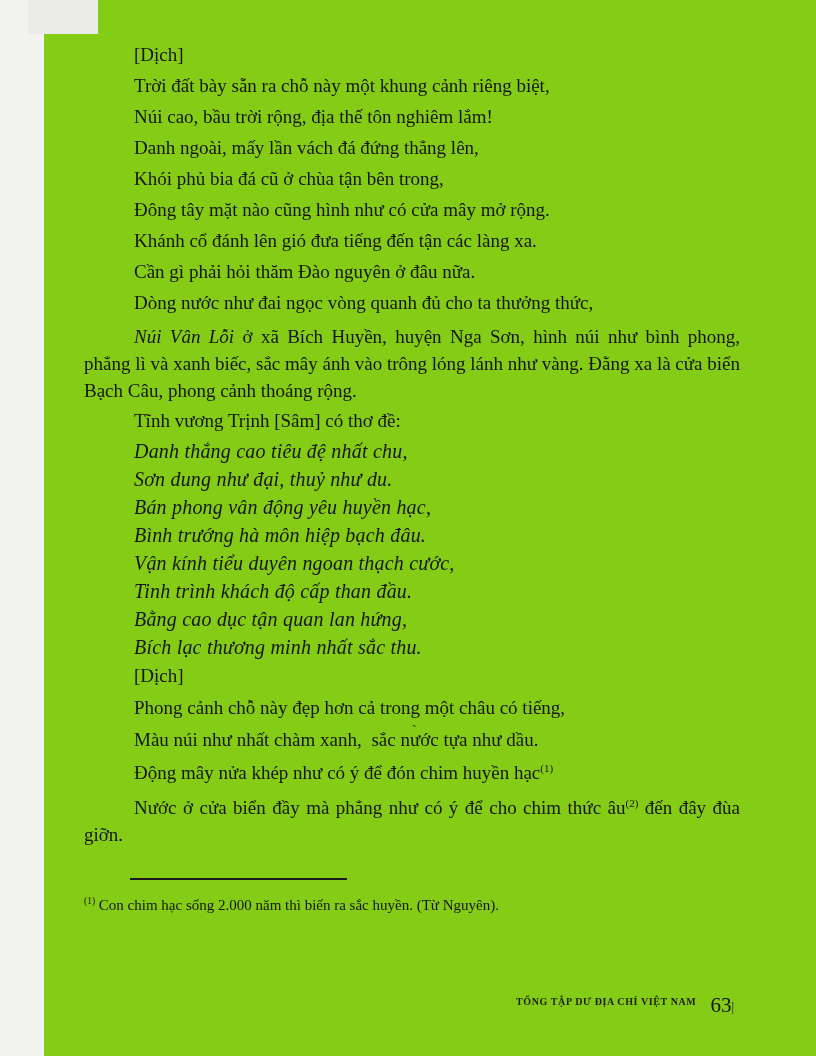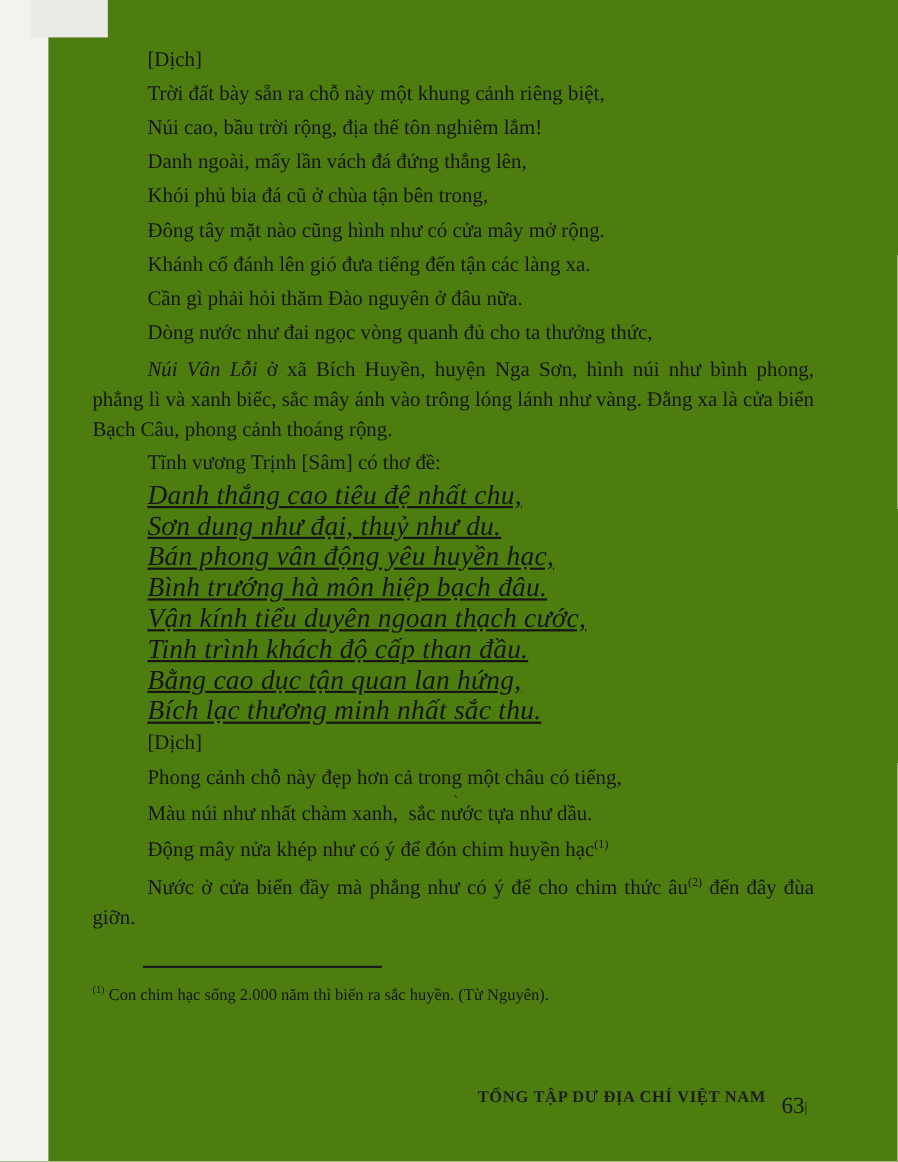--- a/index.html
+++ b/index.html
@@ -1,20 +1,20 @@
 <!DOCTYPE html>
 <html lang="vi"><head>
 <meta charset="utf-8">
 <style>
   html,body { margin:0; padding:0; background:#e8e8e8; }
   .page {
     position:relative;
     width:816px; height:1056px;
     margin:0 auto;
-    background:#4d7c0f;
+    background:#84cc16;
     color:#161616;
     font-family:"Liberation Serif","DejaVu Serif",serif;
     overflow:hidden;
   }
   
   .edge-strip {
     position:absolute; left:0; top:0; bottom:0; width:44px;
     background:#f2f2ee;
   }
   .corner-patch {
@@ -27,24 +27,23 @@
   .vline  { font-size:19px; line-height:22px; margin:0 0 9px 0; }
   .vline2 { font-size:19px; line-height:22px; margin:0 0 10px 0; }
   .ind    { text-indent:50px; }
   .para {
     font-size:19px; line-height:27px; margin:4px 0 6px 0;
     text-align:justify; text-indent:50px;
   }
   .it { font-style:italic; }
   .poem { margin:0 0 2px 0; }
   .pline {
-    font-size:25px; font-style:italic;
+    font-size:20px; font-style:italic;
     line-height:20px; margin:0 0 8px 0; text-indent:50px;
     letter-spacing:0.2px;
-    text-decoration:underline;
   }
   .lastpara {
     font-size:19px; line-height:27px; margin:0;
     text-align:justify; text-indent:50px;
   }
   sup.ref { font-size:11px; line-height:0; vertical-align:super; letter-spacing:0; }
   .stray {
     display:inline-block; width:5px; position:relative; top:-11px;
     font-size:15px; color:#1a1a1a;
   }
@@ -53,21 +52,21 @@
     border-top:2.5px solid #1c1c1c;
     margin:30px 0 16px 46px;
   }
   .fn { font-size:15px; line-height:19px; margin:0 0 6px 0; }
   sup.fnm { font-size:9.5px; line-height:0; vertical-align:super; }
   .footer {
     position:absolute; right:82px; bottom:40px;
     display:flex; align-items:flex-end; gap:14px;
   }
   .runtitle {
-    font-size:15px; font-weight:bold; letter-spacing:0.6px;
+    font-size:10px; font-weight:bold; letter-spacing:0.6px;
     margin-bottom:9px; color:#1d1d1d; white-space:nowrap;margin-left:14px;
   }
   .pagenum-block { display:flex; align-items:center; line-height:1; }
   .pagenum { font-size:21px; line-height:1; }
   .tick { font-size:13px; line-height:1; margin-top:2px; }
 </style>
 </head>
 <body>
 
 <div class="page">

